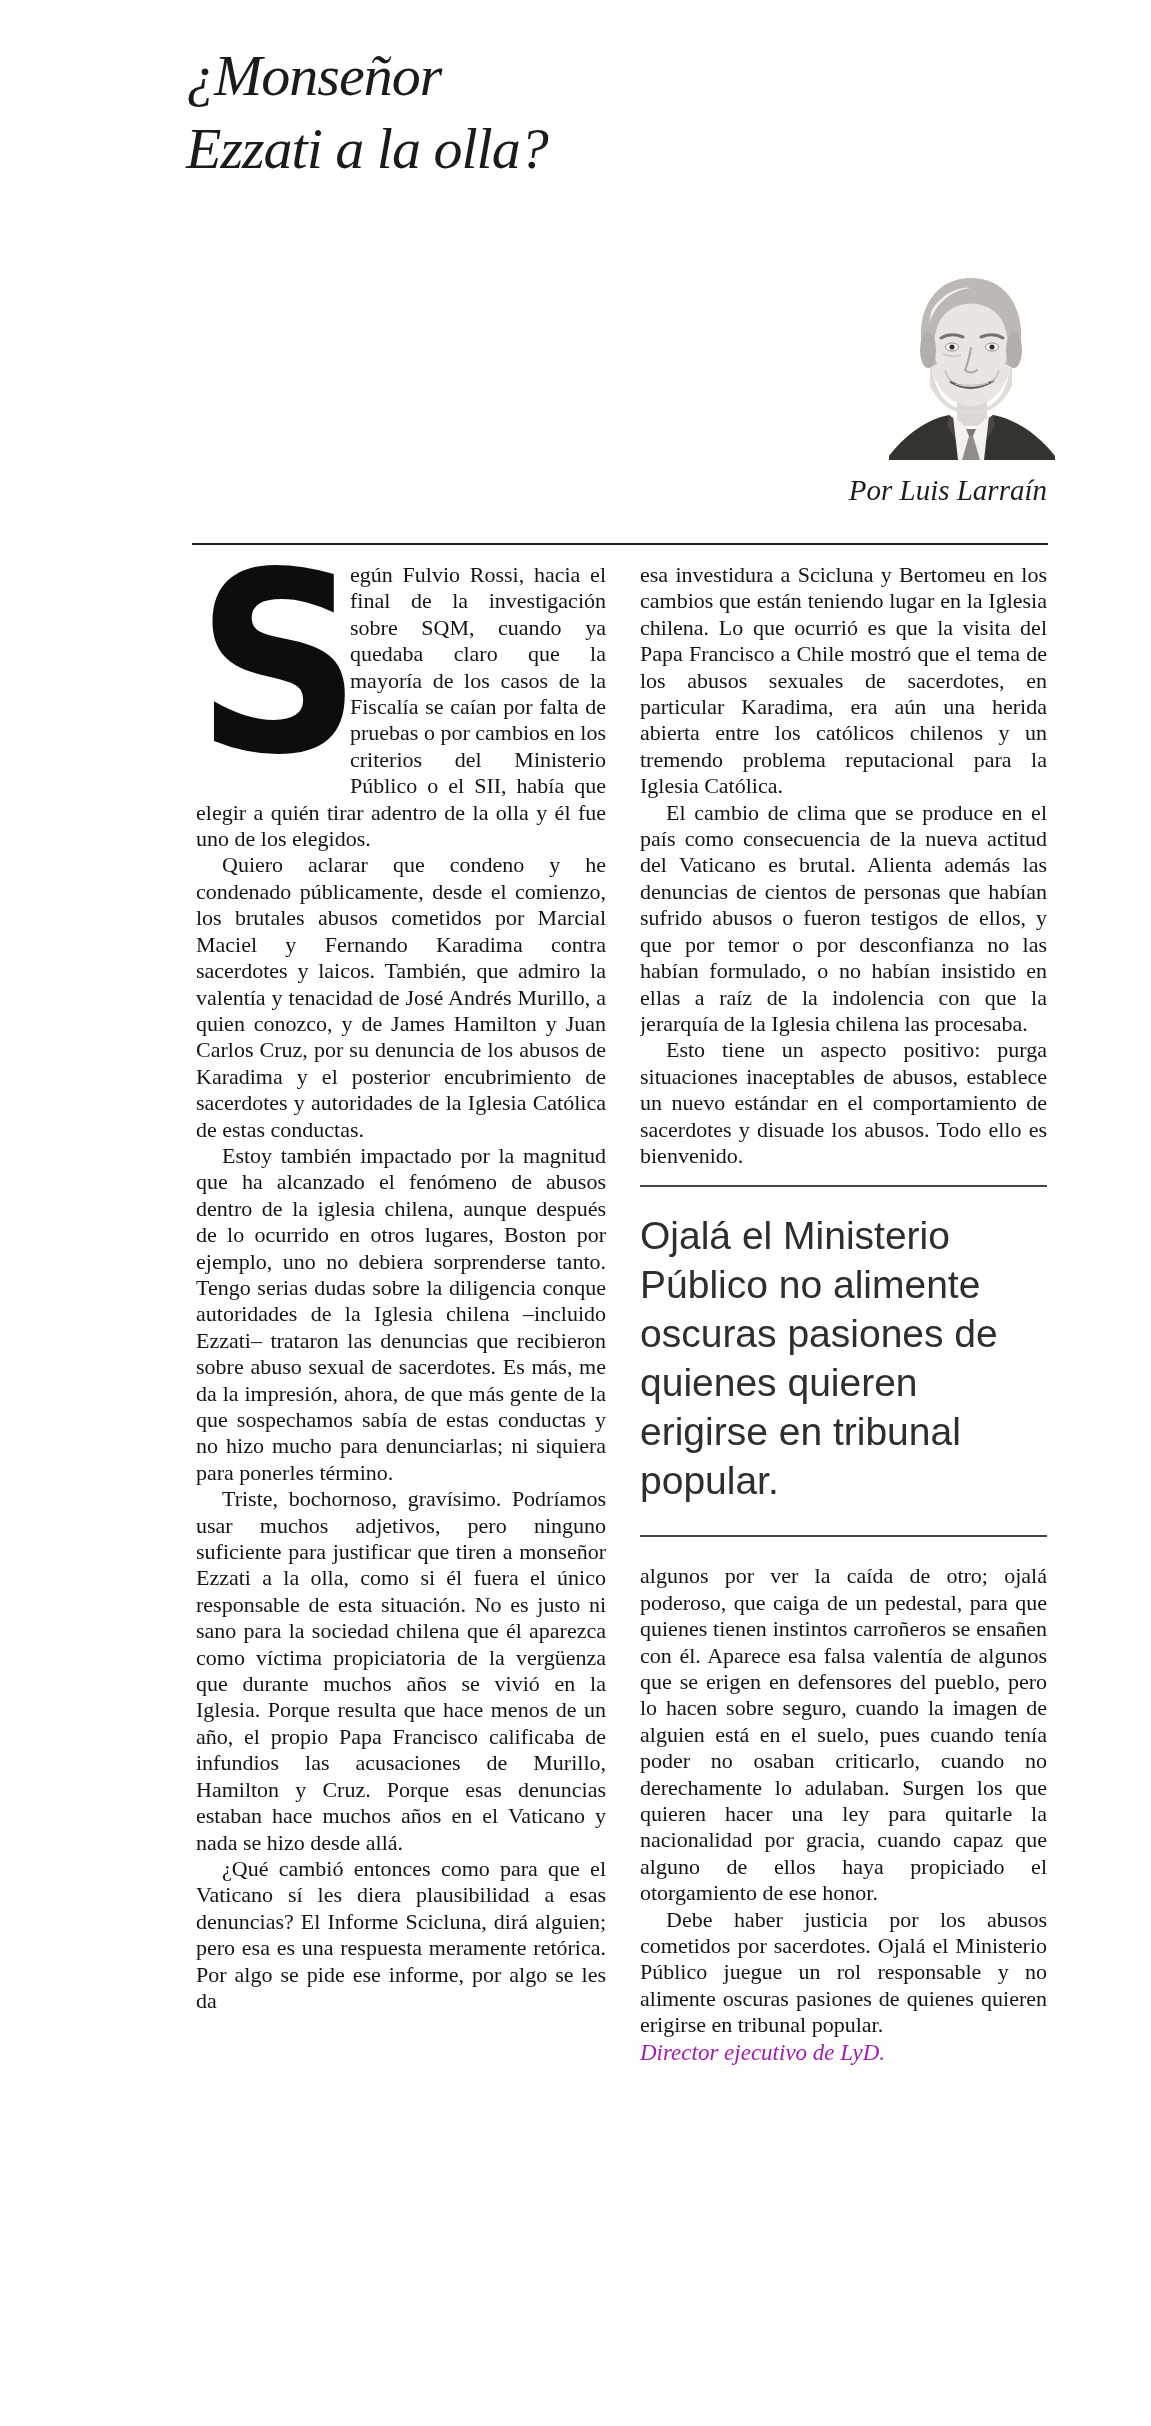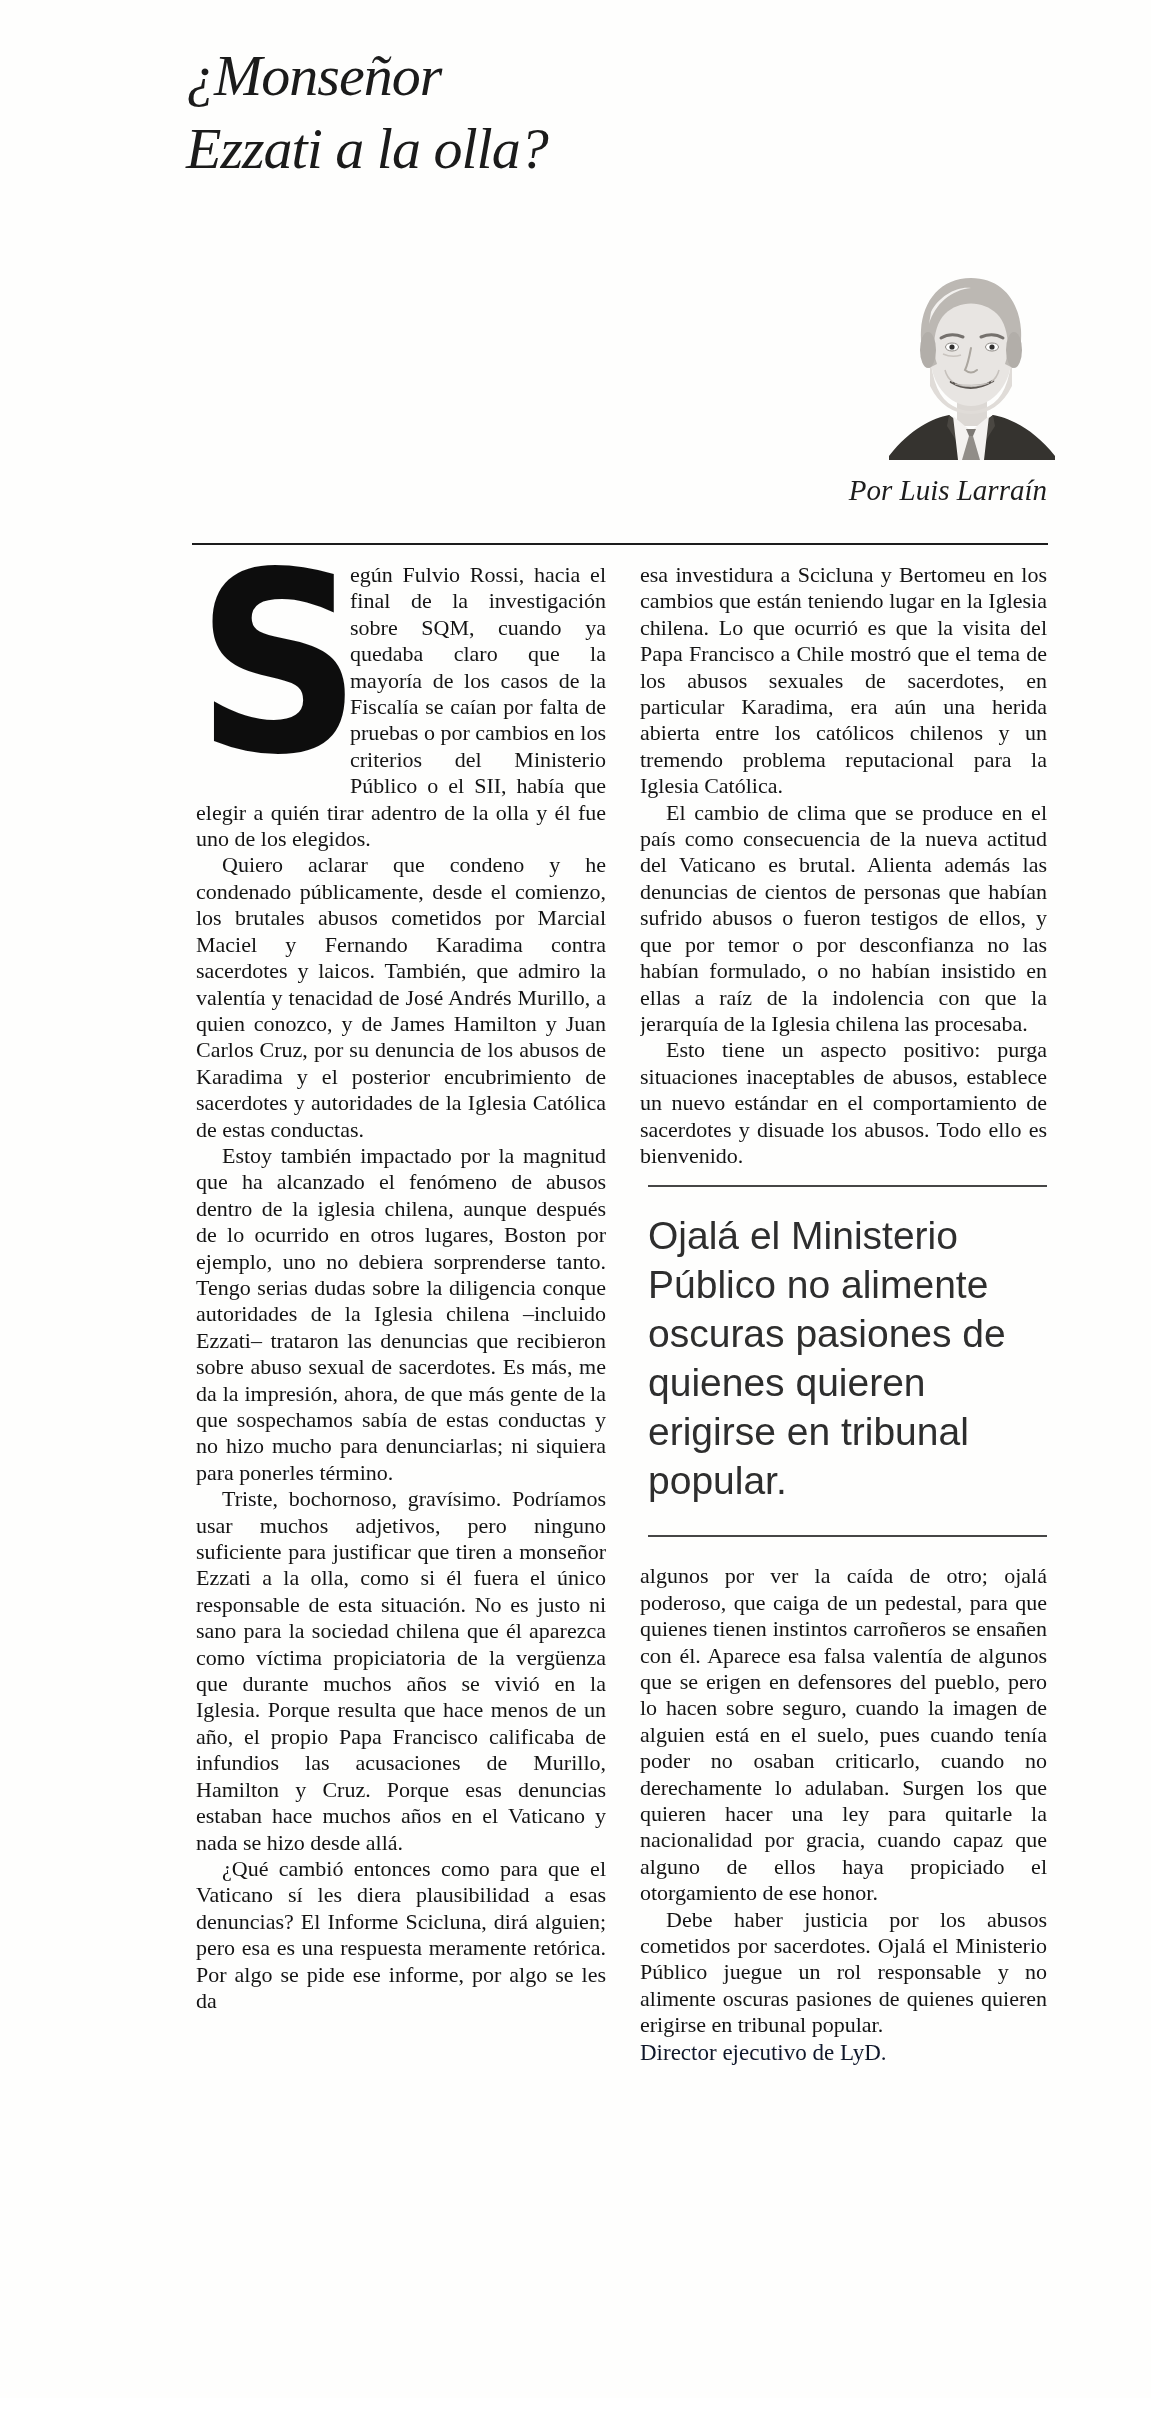--- a/index.html
+++ b/index.html
@@ -60,37 +60,38 @@
     font-family:"DejaVu Sans", sans-serif;
     font-weight:bold;
     font-size:250px;line-height:192px;
     color:#0d0d0d;
     text-align:left;
     transform:scaleX(0.92);
     transform-origin:left top;
   }
   
   .pullquote{
-    margin:16px 0 26px 8px;
+    margin:16px 0 26px 0;
     border-top:2px solid #464646;
     border-bottom:2px solid #464646;
     padding:24px 0 30px 0;
     font-family:"Liberation Sans", sans-serif;
     font-weight:300;
     font-size:39px;line-height:49px;
     text-align:left;
     color:#2e2e2e;
     letter-spacing:0px;
   }
   
   .footer-note{
     margin-top:38px;
+    font-style:italic;
     font-size:23px;line-height:27px;
     text-align:left;
-    color:#0f172a;
+    color:#a21caf;
   }
 </style>
 </head>
 <body>
 
 <div class="page">
 
   <h1 class="title">
     <span>¿Monseñor</span>
     <span>Ezzati a la olla?</span>

